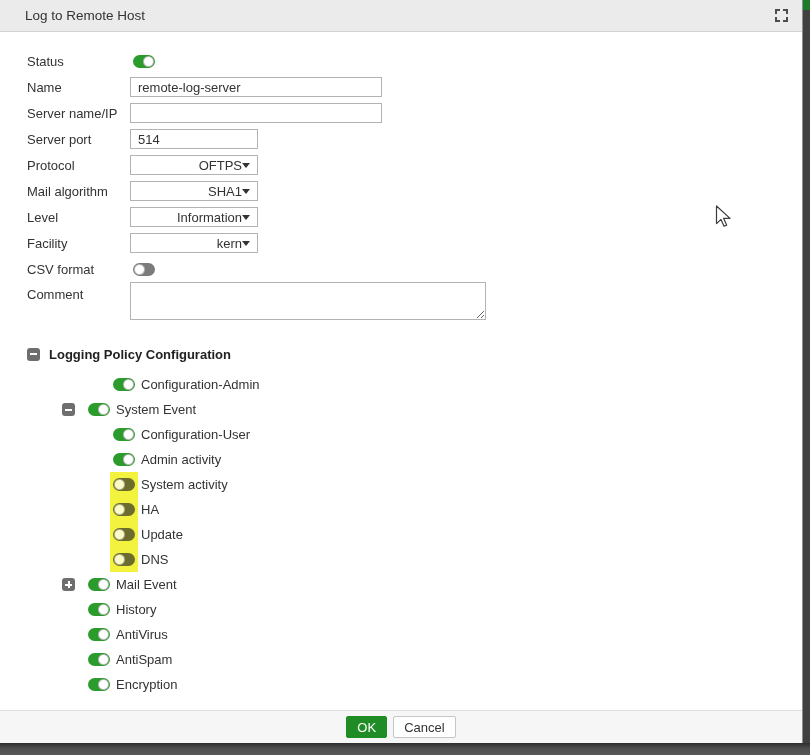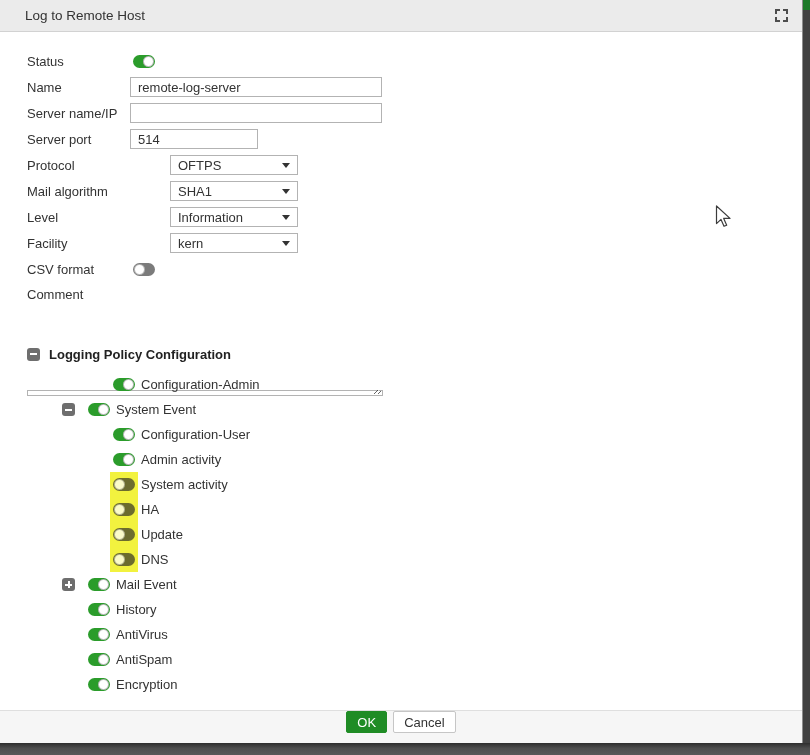--- a/index.html
+++ b/index.html
@@ -15,29 +15,29 @@
   .fs-icon span{position:absolute; width:3px; height:3px; border:2px solid #4d4d4d;}
   .fs-icon .c1{top:0;left:0;border-right:none;border-bottom:none;}
   .fs-icon .c2{top:0;right:0;border-left:none;border-bottom:none;}
   .fs-icon .c3{bottom:0;left:0;border-right:none;border-top:none;}
   .fs-icon .c4{bottom:0;right:0;border-left:none;border-top:none;}
 
   .body{flex:1 1 auto; padding:16px 0 0 27px; box-sizing:border-box; overflow:hidden;}
 
   
   .form-row{display:flex; align-items:center; height:26px;}
-  .form-row.ta{height:48px; align-items:flex-start;flex-direction:column;}
+  .form-row.ta{height:48px; align-items:flex-start;}
   .form-row.ta .form-label{padding-top:5px;}
   .form-label{width:103px; flex:0 0 103px; font-size:13px; color:#333; white-space:nowrap;}
   .text-input{height:20px; border:1px solid #b3b3b3; font-family:Liberation Sans, sans-serif; font-size:13px;
               color:#333; padding:8px 7px; box-sizing:border-box; background:#fff; outline:none;}
   .text-input.wide{width:252px;}
   .text-input.narrow{width:128px;}
   .select-box{width:128px; height:20px; border:1px solid #b3b3b3; box-sizing:border-box; background:#fff;
-              display:flex; align-items:center; justify-content:space-between; padding:0 7px; cursor:pointer;margin-left:40px;}
+              display:flex; align-items:center; justify-content:flex-end; padding:0 7px; cursor:pointer;}
   .select-value{font-size:13px; color:#333;}
   .select-arrow{width:0;height:0;border-left:4.5px solid transparent;border-right:4.5px solid transparent;border-top:5.5px solid #333;}
   .comment-ta{width:356px; height:38px; border:1px solid #b3b3b3; box-sizing:border-box; resize:both;
               font-family:"Liberation Sans",sans-serif; font-size:13px; color:#333; outline:none;}
 
   
   .tg-wrap{height:100%; display:flex; align-items:center; padding:0 3px;}
   .tg-wrap.hl{background:var(--highlight-yellow,#f2f23f);}
   .toggle{display:inline-block; width:22px; height:13px; border-radius:7px; position:relative; box-sizing:border-box; cursor:pointer;}
   .toggle.on{background:var(--toggle-on,#2b9c2b);}
@@ -59,21 +59,21 @@
   .tree-row{display:flex; align-items:center; height:25px;}
   .tree-row.lvl1{padding-left:35px;}
   .tree-row.lvl1 .tg-wrap{margin-left:10px;}
   .tree-row.lvl1 .exp-spacer{width:13px; flex:0 0 13px;}
   .tree-row.lvl2{padding-left:83px;}
   .tree-row.sub-first{margin-top:8px;}
   .tree-label{font-size:13px; color:#333; margin-left:3px; white-space:nowrap;}
 
   
   .footer{flex:0 0 32px; height:32px; background:var(--footer-bg,#f6f6f6); border-top:1px solid #dfdfdf;
-          display:flex; align-items:flex-start; justify-content:center; gap:6px;}
+          display:flex; align-items:center; justify-content:center; gap:6px;}
   .btn{height:22px; font-family:"Liberation Sans",sans-serif; font-size:13px; padding:0 10px; border-radius:2px; cursor:pointer;}
   .btn-ok{background:var(--ok-green,#1f8c25); border:1px solid var(--ok-green,#1f8c25); color:#fff;}
   .btn-cancel{background:#fff; border:1px solid #c6c6c6; color:#333;}
 
   
   .edge-right{position:absolute; top:0; right:0; width:8px; height:743px; background:var(--page-edge-dark,#414141); border-left:1px solid #8d8d8d; box-sizing:border-box;}
   .edge-right .green-cap{height:10px; background:var(--page-edge-green,#1c7a28);}
   .edge-bottom{position:absolute; left:0; top:743px; width:810px; height:12px; background:linear-gradient(180deg,#2e2e2e 0%,#4e4e4e 45%,#585858 100%);}
 
   .cursor{position:absolute; left:715px; top:205px; pointer-events:none;}

